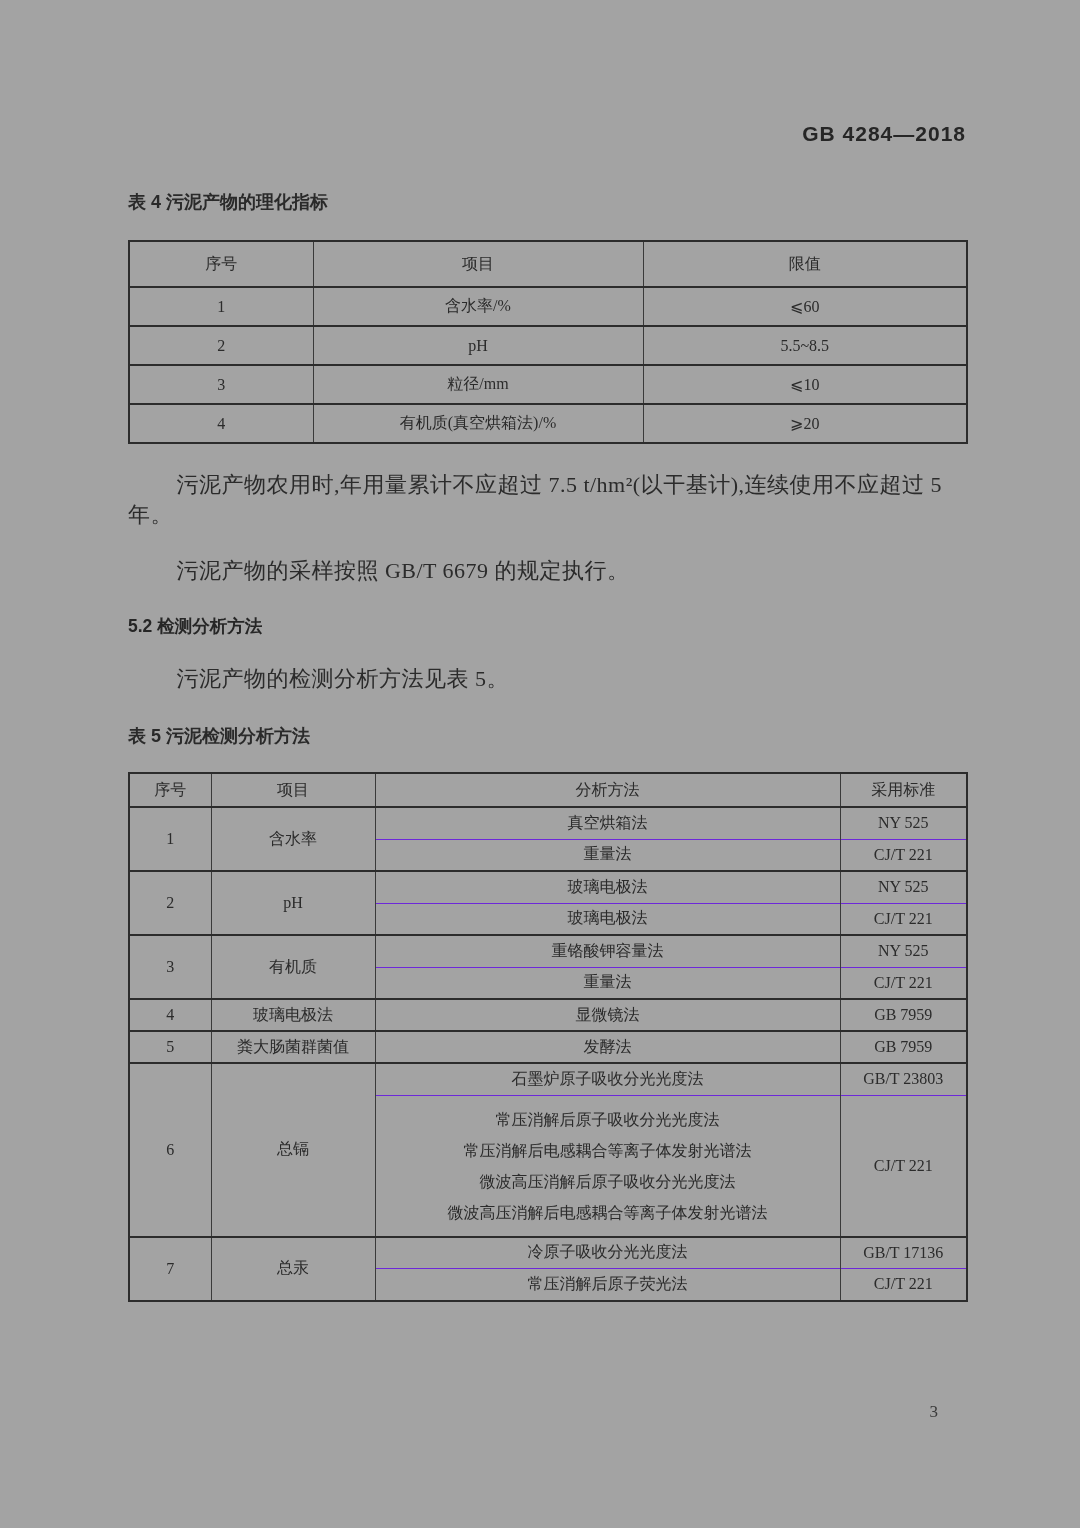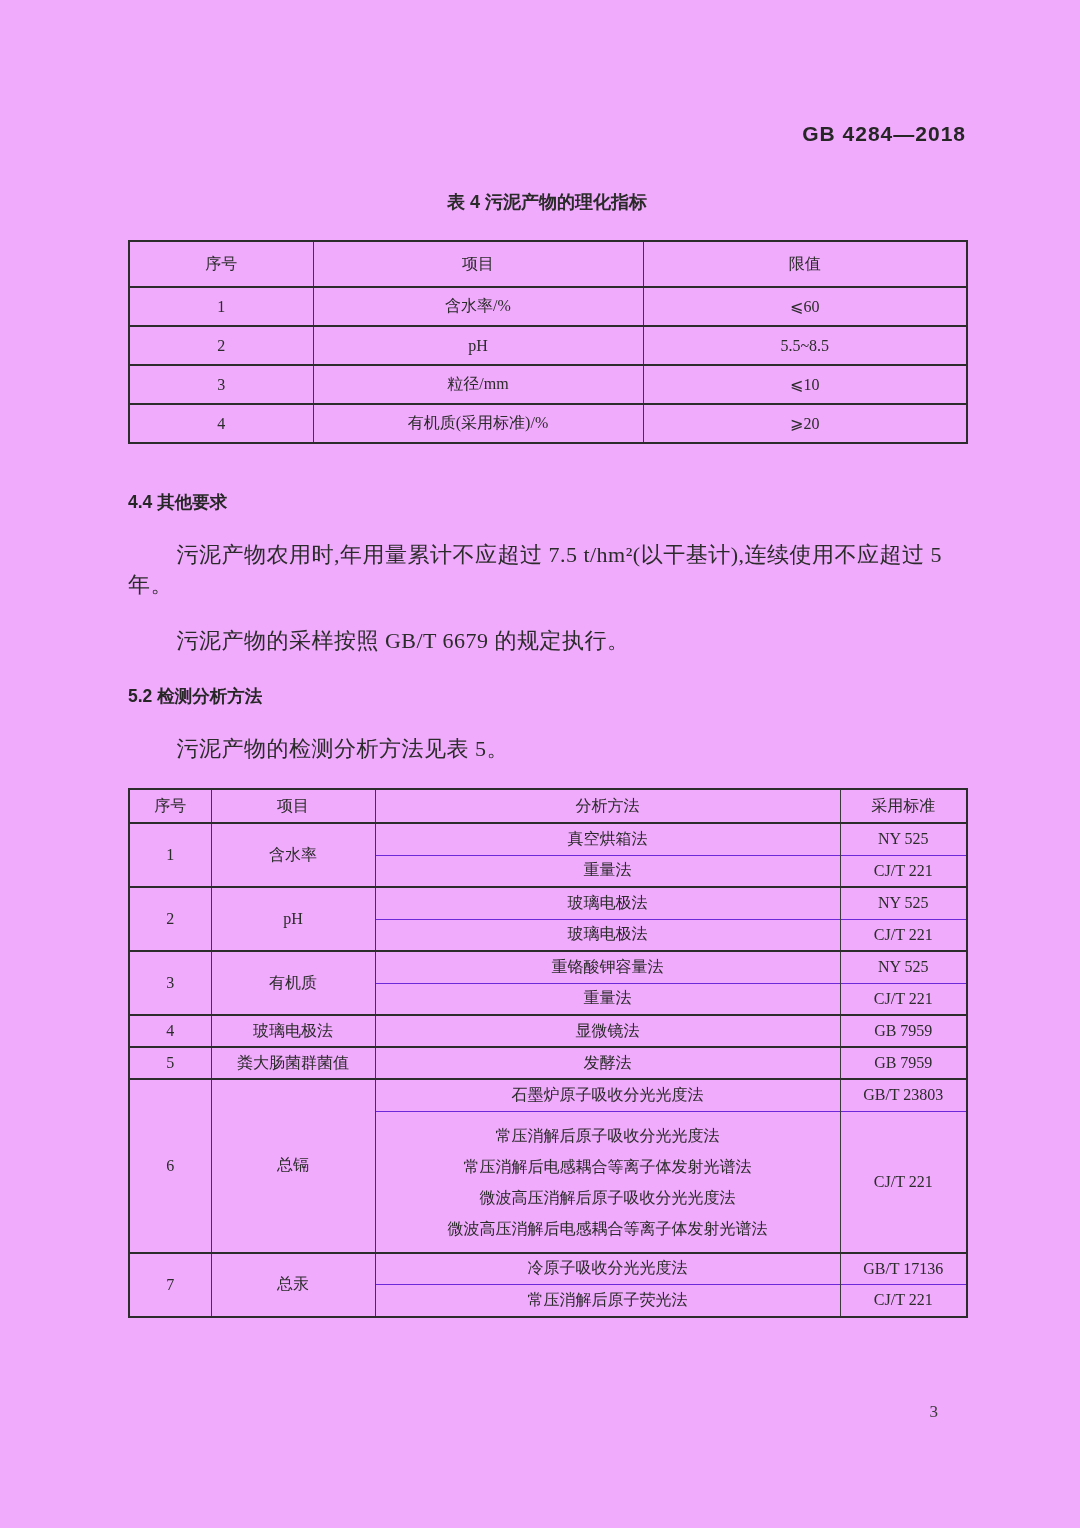--- a/index.html
+++ b/index.html
@@ -2,42 +2,41 @@
 <html><head>
 <meta charset="utf-8">
 <style>
   * { margin: 0; padding: 0; box-sizing: border-box; }
   html, body { background: #ffffff; }
   .page {
     position: relative;
     width: 1080px;
     height: 1528px;
     margin: 0 auto;
-    background: #f0abfc;
+    background: #a3a3a3;
     color: #2b2b2b;
     font-family: "Liberation Serif", "DejaVu Serif", serif;
     overflow: hidden;
   }
   .content {
     position: absolute;
     left: 128px;
     top: 0;
     width: 838px;
   }
   .doc-number {
     margin-top: 122px;
     text-align: right;
     font-family: "Liberation Sans", "DejaVu Sans", sans-serif;
     font-weight: 700;
     font-size: 21px;
     letter-spacing: 1px;
     color: #262626;
   }
   .table-title {
-    text-align: center;
     font-family: "Liberation Sans", "DejaVu Sans", sans-serif;
     font-weight: 700;
     font-size: 18px;
     color: #2a2a2a;
   }
   .t4-title { margin-top: 44px; }
   .t5-title { margin-top: 30px; }
 
   table {
     width: 100%;
@@ -128,35 +127,35 @@
         <td>pH</td>
         <td>5.5~8.5</td>
       </tr>
       <tr>
         <td>3</td>
         <td>粒径/mm</td>
         <td>⩽10</td>
       </tr>
       <tr>
         <td>4</td>
-        <td>有机质(采用标准)/%</td>
+        <td>有机质(真空烘箱法)/%</td>
         <td>⩾20</td>
       </tr>
     </tbody>
       </table>
 
-    <div class="heading sec-44">4.4   其他要求</div>
     <div class="body-text">污泥产物农用时,年用量累计不应超过 7.5 t/hm²(以干基计),连续使用不应超过 5 年。</div>
 
 
     <div class="body-text">污泥产物的采样按照 GB/T 6679 的规定执行。</div>
 
     <div class="heading sec-52">5.2   检测分析方法</div>
     <div class="body-text">污泥产物的检测分析方法见表 5。</div>
 
+    <div class="table-title t5-title">表 5   污泥检测分析方法</div>
 
     <table class="table5">
       <colgroup>
           <col style="width:82px">
           <col style="width:164px">
           <col style="width:465px">
           <col style="width:127px">
         </colgroup>
       <tbody>
           <tr>

